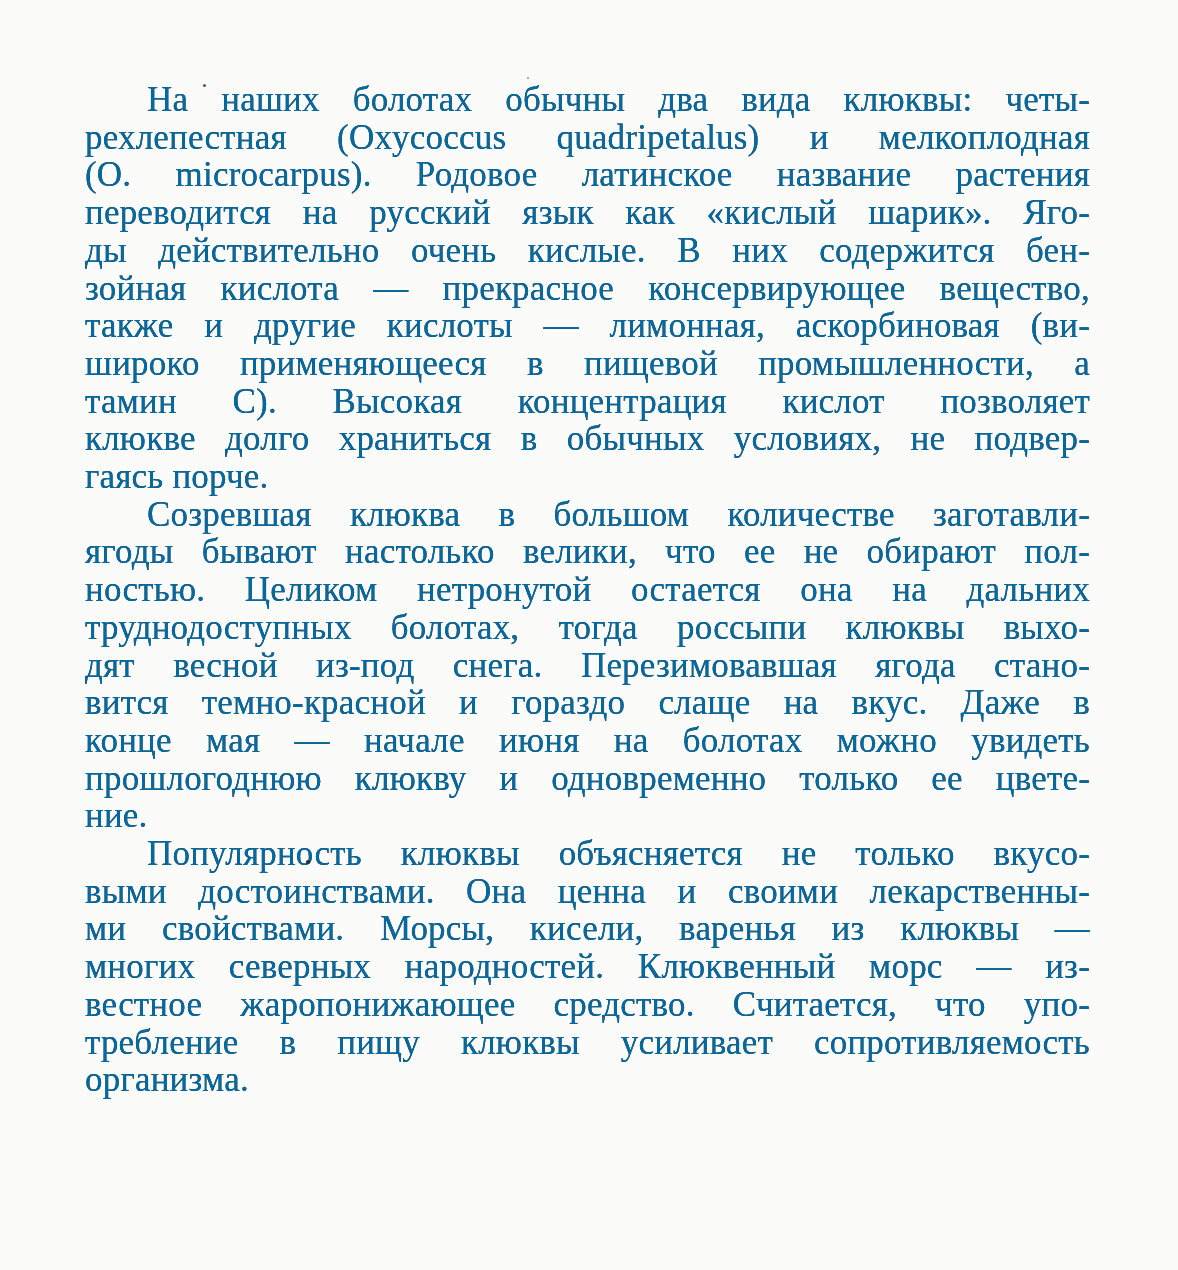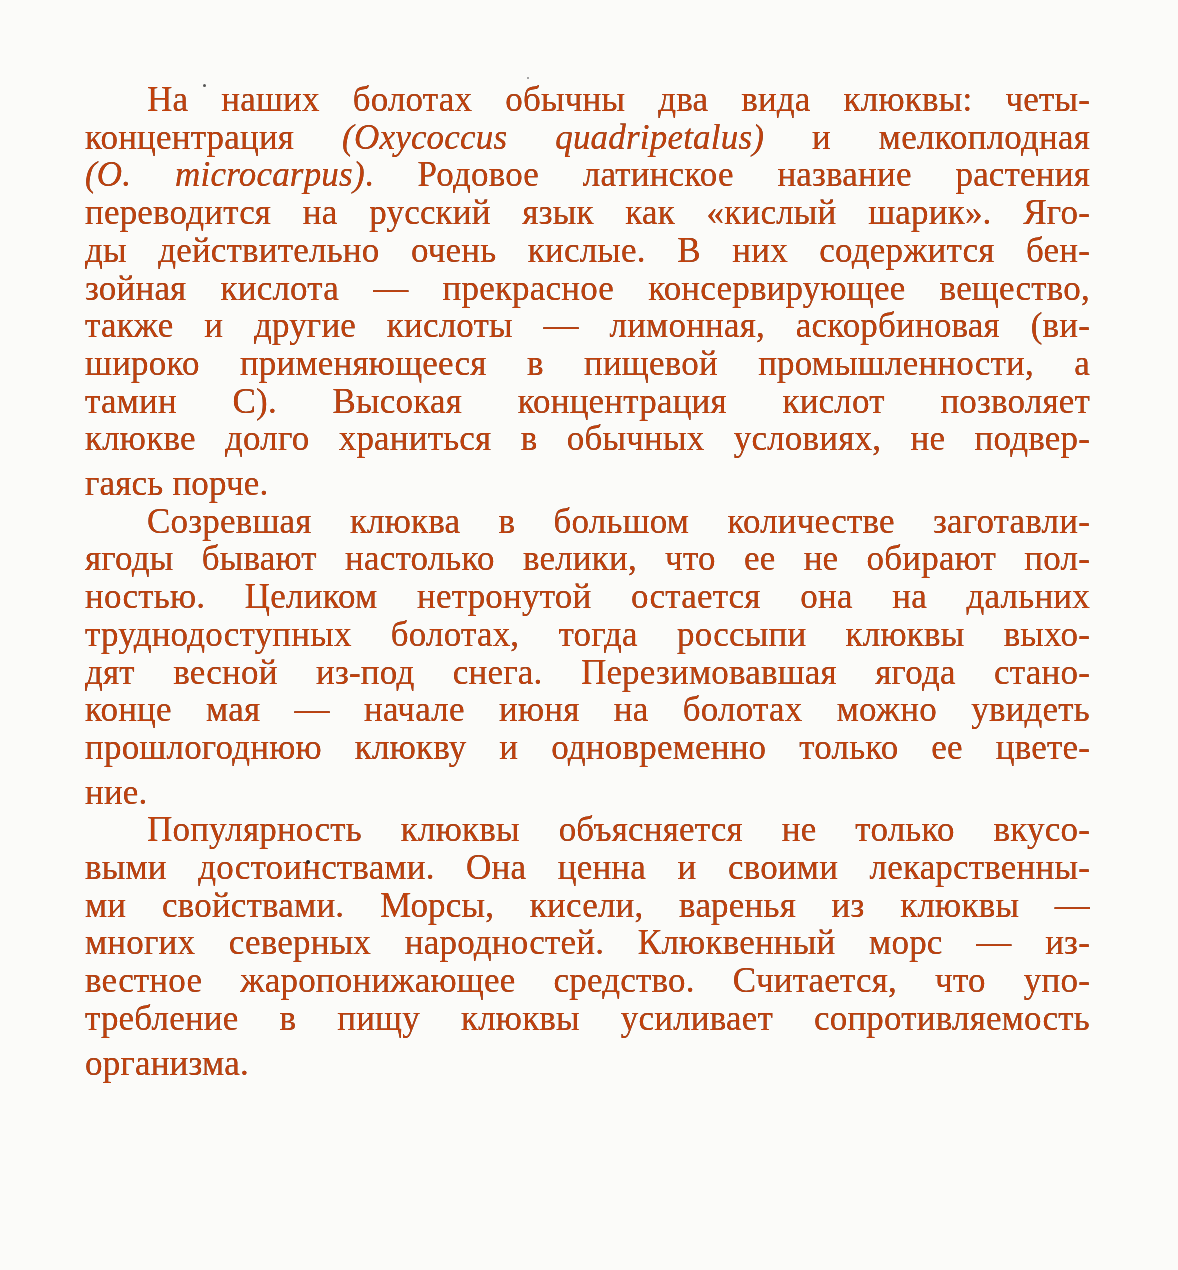--- a/index.html
+++ b/index.html
@@ -7,69 +7,70 @@
     width:1178px; height:1270px;
     background:#fbfbf9;
     position:relative;
     overflow:hidden;
     font-family:"Liberation Serif","DejaVu Serif",serif;
   }
   .text-block {
     position:absolute;
     left:85px; top:81px;
     width:1005px;
-    color:#c2410c;
+    color:#0369a1;
     font-size:35px;
     line-height:37.7px;
     letter-spacing:0.2px;
     text-shadow:0 0 0.6px rgba(10,10,10,0.85);
   }
   .paragraph { margin:0; }
   .line {
     text-align:justify;
     text-align-last:justify;
     white-space:normal;
   }
   .line.first { text-indent:62px; }
-  .line.endpar { text-align-last:left;margin-top:7px; }
-  .lat { font-style:italic; }
+  .line.endpar { text-align-last:left; }
+  .lat { }
   .speck {
     position:absolute;
     background:#2a2a2a;
     border-radius:50%;
   }
   #speck-1 { left:306px; top:860px; width:4px; height:4px; }
   #speck-2 { left:203px; top:84px;  width:3px; height:3px; background:#555; }
   #speck-3 { left:527px; top:77px;  width:2px; height:2px; background:#8a8a8a; }
 </style>
 </head>
 <body>
 
 <div class="text-block">
 
   <div class="paragraph">
     <div class="line first">На наших болотах обычны два вида клюквы: четы-</div>
-    <div class="line"><span>концентрация </span><span class="lat">(Oxycoccus quadripetalus)</span><span> и мелкоплодная</span></div>
+    <div class="line"><span>рехлепестная </span><span class="lat">(Oxycoccus quadripetalus)</span><span> и мелкоплодная</span></div>
     <div class="line"><span class="lat">(О. microcarpus)</span><span>. Родовое латинское название растения</span></div>
     <div class="line">переводится на русский язык как «кислый шарик». Яго-</div>
     <div class="line">ды действительно очень кислые. В них содержится бен-</div>
     <div class="line">зойная кислота — прекрасное консервирующее вещество,</div>
     <div class="line">также и другие кислоты — лимонная, аскорбиновая (ви-</div>
     <div class="line">широко применяющееся в пищевой промышленности, а</div>
     <div class="line">тамин С). Высокая концентрация кислот позволяет</div>
     <div class="line">клюкве долго храниться в обычных условиях, не подвер-</div>
     <div class="line endpar">гаясь порче.</div>
   </div>
 
   <div class="paragraph">
     <div class="line first">Созревшая клюква в большом количестве заготавли-</div>
     <div class="line">ягоды бывают настолько велики, что ее не обирают пол-</div>
     <div class="line">ностью. Целиком нетронутой остается она на дальних</div>
     <div class="line">труднодоступных болотах, тогда россыпи клюквы выхо-</div>
     <div class="line">дят весной из-под снега. Перезимовавшая ягода стано-</div>
+    <div class="line">вится темно-красной и гораздо слаще на вкус. Даже в</div>
     <div class="line">конце мая — начале июня на болотах можно увидеть</div>
     <div class="line">прошлогоднюю клюкву и одновременно только ее цвете-</div>
     <div class="line endpar">ние.</div>
   </div>
 
   <div class="paragraph">
     <div class="line first">Популярность клюквы объясняется не только вкусо-</div>
     <div class="line">выми достоинствами. Она ценна и своими лекарственны-</div>
     <div class="line">ми свойствами. Морсы, кисели, варенья из клюквы —</div>
     <div class="line">многих северных народностей. Клюквенный морс — из-</div>

